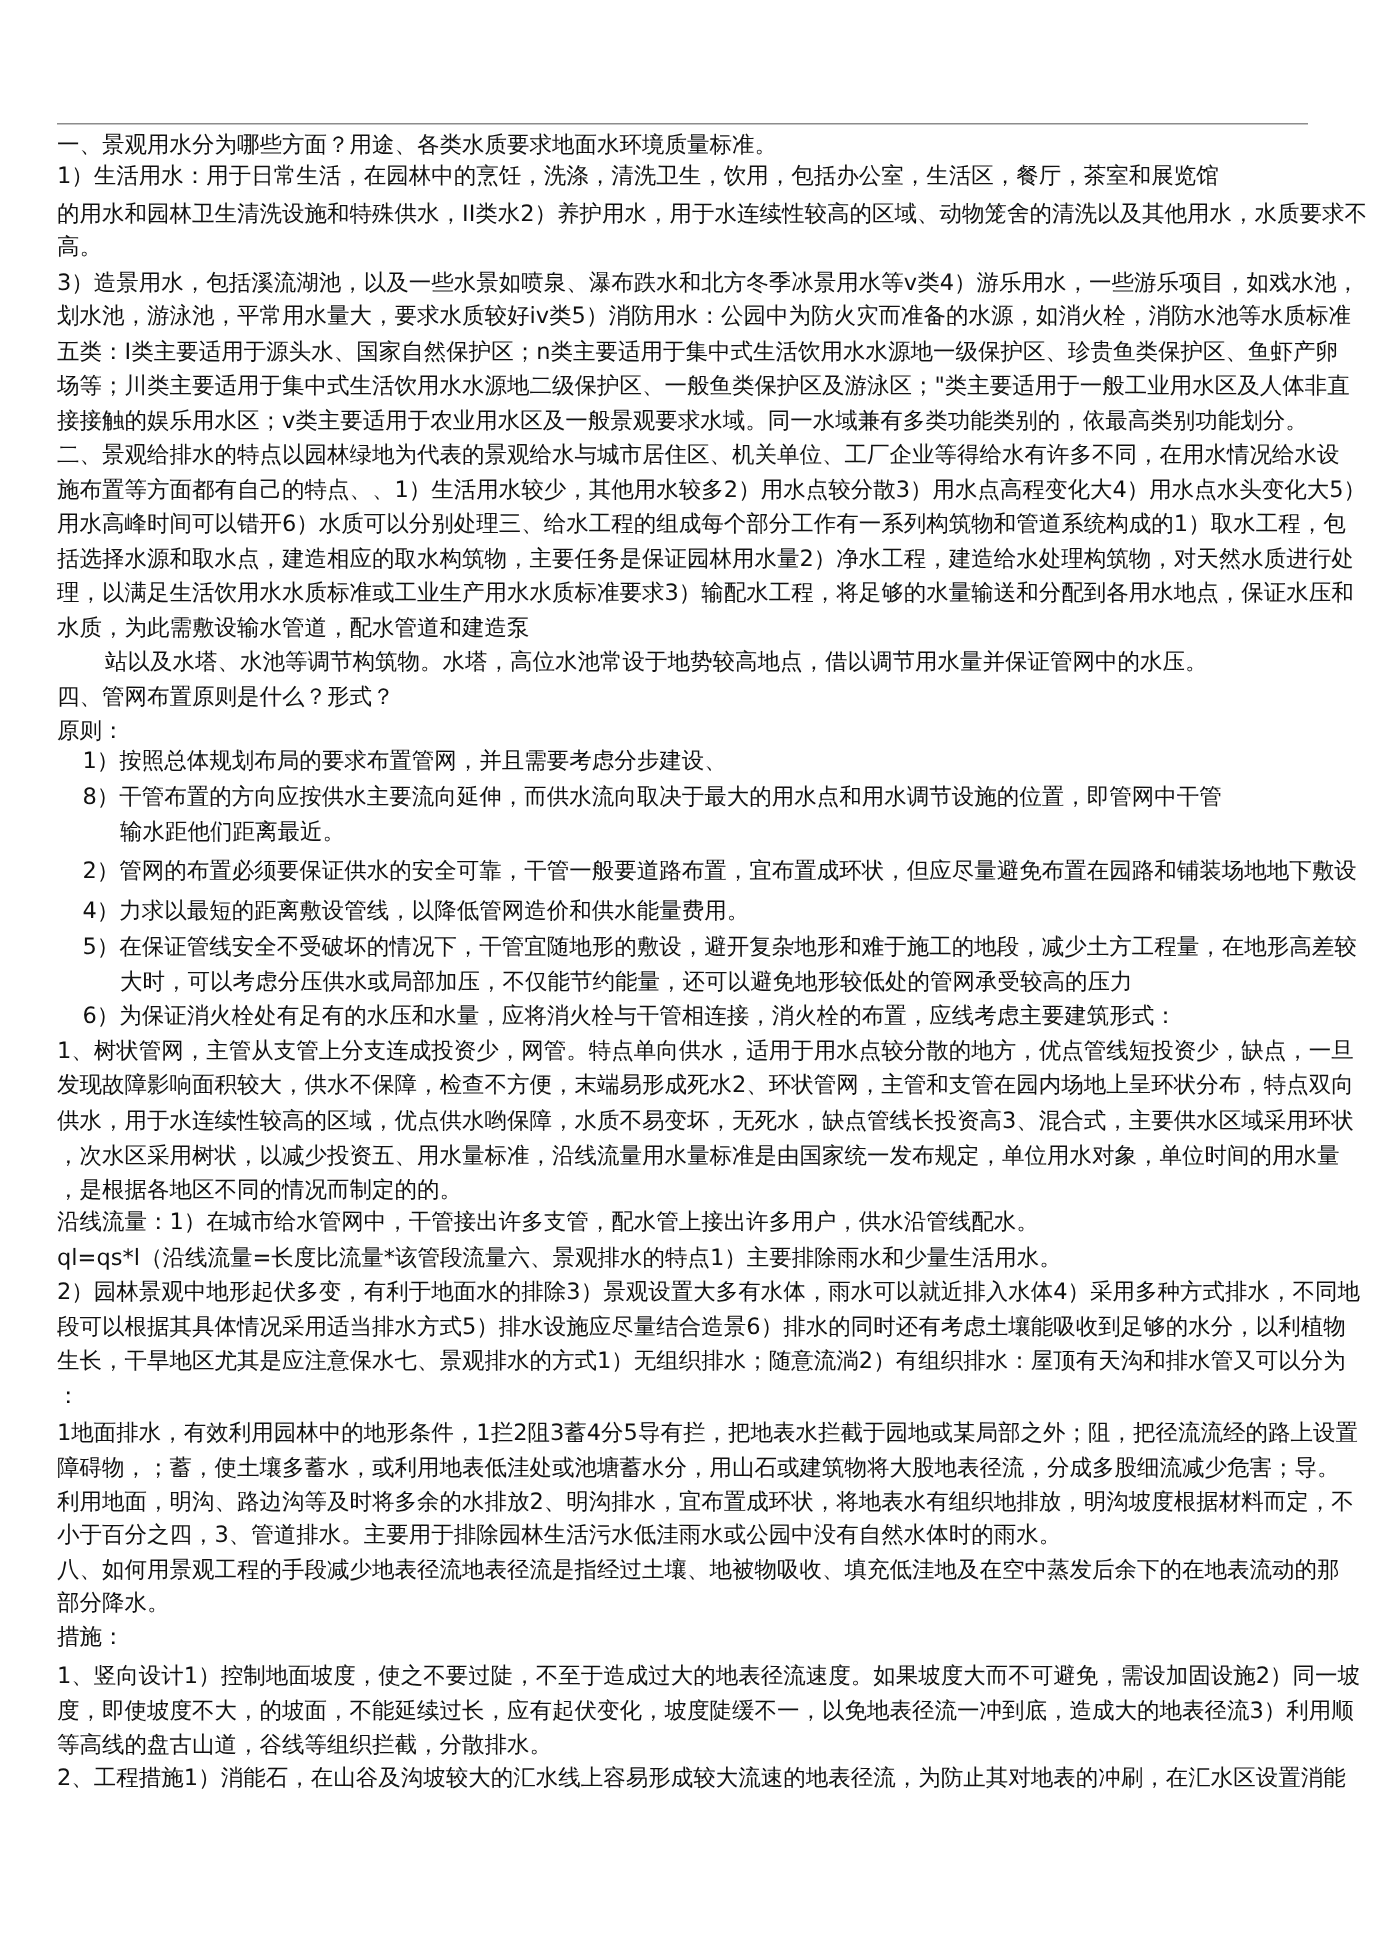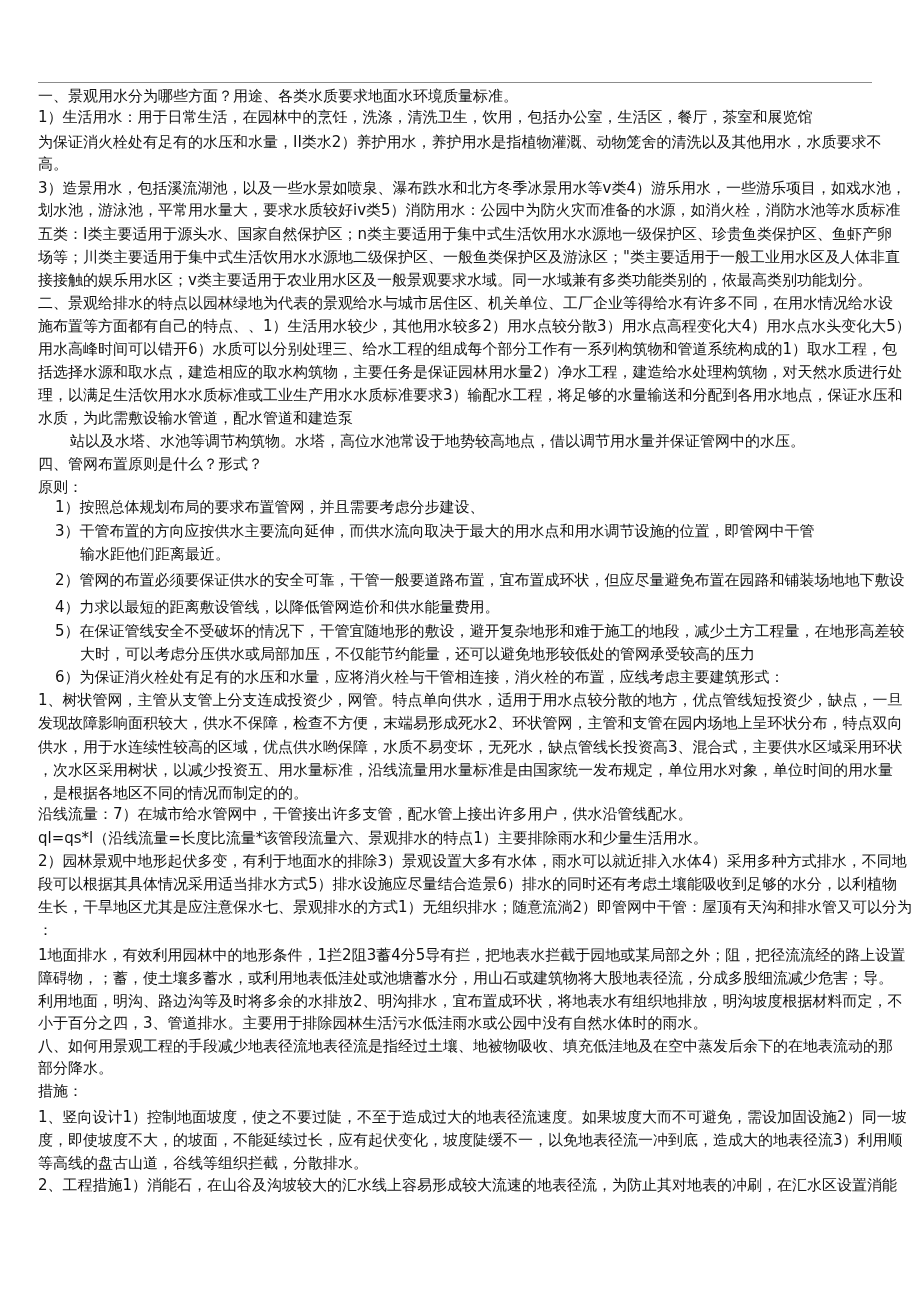--- a/index.html
+++ b/index.html
@@ -14,54 +14,54 @@
   .ind3 { left: 70px; }
 </style>
 </head>
 <body>
 
 <div>
   <div class="rule"></div>
 
   <div class="ln" style="top:87px">一、景观用水分为哪些方面？用途、各类水质要求地面水环境质量标准。</div>
   <div class="ln" style="top:108px">1）生活用水：用于日常生活，在园林中的烹饪，洗涤，清洗卫生，饮用，包括办公室，生活区，餐厅，茶室和展览馆</div>
-  <div class="ln" style="top:133px">为保证消火栓处有足有的水压和水量，II类水2）养护用水，养护用水是指植物灌溉、动物笼舍的清洗以及其他用水，水质要求不</div>
+  <div class="ln" style="top:133px">的用水和园林卫生清洗设施和特殊供水，II类水2）养护用水，用于水连续性较高的区域、动物笼舍的清洗以及其他用水，水质要求不</div>
   <div class="ln" style="top:155px">高。</div>
   <div class="ln" style="top:179px">3）造景用水，包括溪流湖池，以及一些水景如喷泉、瀑布跌水和北方冬季冰景用水等v类4）游乐用水，一些游乐项目，如戏水池，</div>
   <div class="ln" style="top:201px">划水池，游泳池，平常用水量大，要求水质较好iv类5）消防用水：公园中为防火灾而准备的水源，如消火栓，消防水池等水质标准</div>
   <div class="ln" style="top:225px">五类：I类主要适用于源头水、国家自然保护区；n类主要适用于集中式生活饮用水水源地一级保护区、珍贵鱼类保护区、鱼虾产卵</div>
   <div class="ln" style="top:248px">场等；川类主要适用于集中式生活饮用水水源地二级保护区、一般鱼类保护区及游泳区；"类主要适用于一般工业用水区及人体非直</div>
   <div class="ln" style="top:271px">接接触的娱乐用水区；v类主要适用于农业用水区及一般景观要求水域。同一水域兼有多类功能类别的，依最高类别功能划分。</div>
   <div class="ln" style="top:294px">二、景观给排水的特点以园林绿地为代表的景观给水与城市居住区、机关单位、工厂企业等得给水有许多不同，在用水情况给水设</div>
   <div class="ln" style="top:317px">施布置等方面都有自己的特点、、1）生活用水较少，其他用水较多2）用水点较分散3）用水点高程变化大4）用水点水头变化大5）</div>
   <div class="ln" style="top:340px">用水高峰时间可以错开6）水质可以分别处理三、给水工程的组成每个部分工作有一系列构筑物和管道系统构成的1）取水工程，包</div>
   <div class="ln" style="top:363px">括选择水源和取水点，建造相应的取水构筑物，主要任务是保证园林用水量2）净水工程，建造给水处理构筑物，对天然水质进行处</div>
   <div class="ln" style="top:386px">理，以满足生活饮用水水质标准或工业生产用水水质标准要求3）输配水工程，将足够的水量输送和分配到各用水地点，保证水压和</div>
   <div class="ln" style="top:409px">水质，为此需敷设输水管道，配水管道和建造泵</div>
   <div class="ln ind3" style="top:432px">站以及水塔、水池等调节构筑物。水塔，高位水池常设于地势较高地点，借以调节用水量并保证管网中的水压。</div>
   <div class="ln" style="top:455px">四、管网布置原则是什么？形式？</div>
   <div class="ln" style="top:478px">原则：</div>
   <div class="ln ind1" style="top:498px">1）按照总体规划布局的要求布置管网，并且需要考虑分步建设、</div>
-  <div class="ln ind1" style="top:522px">3）干管布置的方向应按供水主要流向延伸，而供水流向取决于最大的用水点和用水调节设施的位置，即管网中干管</div>
+  <div class="ln ind1" style="top:522px">8）干管布置的方向应按供水主要流向延伸，而供水流向取决于最大的用水点和用水调节设施的位置，即管网中干管</div>
   <div class="ln ind2" style="top:545px">输水距他们距离最近。</div>
   <div class="ln ind1" style="top:571px">2）管网的布置必须要保证供水的安全可靠，干管一般要道路布置，宜布置成环状，但应尽量避免布置在园路和铺装场地地下敷设</div>
   <div class="ln ind1" style="top:598px">4）力求以最短的距离敷设管线，以降低管网造价和供水能量费用。</div>
   <div class="ln ind1" style="top:622px">5）在保证管线安全不受破坏的情况下，干管宜随地形的敷设，避开复杂地形和难于施工的地段，减少土方工程量，在地形高差较</div>
   <div class="ln ind2" style="top:645px">大时，可以考虑分压供水或局部加压，不仅能节约能量，还可以避免地形较低处的管网承受较高的压力</div>
   <div class="ln ind1" style="top:668px">6）为保证消火栓处有足有的水压和水量，应将消火栓与干管相连接，消火栓的布置，应线考虑主要建筑形式：</div>
   <div class="ln" style="top:691px">1、树状管网，主管从支管上分支连成投资少，网管。特点单向供水，适用于用水点较分散的地方，优点管线短投资少，缺点，一旦</div>
   <div class="ln" style="top:714px">发现故障影响面积较大，供水不保障，检查不方便，末端易形成死水2、环状管网，主管和支管在园内场地上呈环状分布，特点双向</div>
   <div class="ln" style="top:738px">供水，用于水连续性较高的区域，优点供水哟保障，水质不易变坏，无死水，缺点管线长投资高3、混合式，主要供水区域采用环状</div>
   <div class="ln" style="top:761px">，次水区采用树状，以减少投资五、用水量标准，沿线流量用水量标准是由国家统一发布规定，单位用水对象，单位时间的用水量</div>
   <div class="ln" style="top:784px">，是根据各地区不同的情况而制定的的。</div>
-  <div class="ln" style="top:805px">沿线流量：7）在城市给水管网中，干管接出许多支管，配水管上接出许多用户，供水沿管线配水。</div>
+  <div class="ln" style="top:805px">沿线流量：1）在城市给水管网中，干管接出许多支管，配水管上接出许多用户，供水沿管线配水。</div>
   <div class="ln" style="top:829px">ql=qs*l（沿线流量=长度比流量*该管段流量六、景观排水的特点1）主要排除雨水和少量生活用水。</div>
   <div class="ln" style="top:852px">2）园林景观中地形起伏多变，有利于地面水的排除3）景观设置大多有水体，雨水可以就近排入水体4）采用多种方式排水，不同地</div>
   <div class="ln" style="top:875px">段可以根据其具体情况采用适当排水方式5）排水设施应尽量结合造景6）排水的同时还有考虑土壤能吸收到足够的水分，以利植物</div>
-  <div class="ln" style="top:898px">生长，干旱地区尤其是应注意保水七、景观排水的方式1）无组织排水；随意流淌2）即管网中干管：屋顶有天沟和排水管又可以分为</div>
+  <div class="ln" style="top:898px">生长，干旱地区尤其是应注意保水七、景观排水的方式1）无组织排水；随意流淌2）有组织排水：屋顶有天沟和排水管又可以分为</div>
   <div class="ln" style="top:921px">：</div>
   <div class="ln" style="top:946px">1地面排水，有效利用园林中的地形条件，1拦2阻3蓄4分5导有拦，把地表水拦截于园地或某局部之外；阻，把径流流经的路上设置</div>
   <div class="ln" style="top:969px">障碍物，；蓄，使土壤多蓄水，或利用地表低洼处或池塘蓄水分，用山石或建筑物将大股地表径流，分成多股细流减少危害；导。</div>
   <div class="ln" style="top:992px">利用地面，明沟、路边沟等及时将多余的水排放2、明沟排水，宜布置成环状，将地表水有组织地排放，明沟坡度根据材料而定，不</div>
   <div class="ln" style="top:1014px">小于百分之四，3、管道排水。主要用于排除园林生活污水低洼雨水或公园中没有自然水体时的雨水。</div>
   <div class="ln" style="top:1037px">八、如何用景观工程的手段减少地表径流地表径流是指经过土壤、地被物吸收、填充低洼地及在空中蒸发后余下的在地表流动的那</div>
   <div class="ln" style="top:1059px">部分降水。</div>
   <div class="ln" style="top:1082px">措施：</div>
   <div class="ln" style="top:1108px">1、竖向设计1）控制地面坡度，使之不要过陡，不至于造成过大的地表径流速度。如果坡度大而不可避免，需设加固设施2）同一坡</div>
   <div class="ln" style="top:1131px">度，即使坡度不大，的坡面，不能延续过长，应有起伏变化，坡度陡缓不一，以免地表径流一冲到底，造成大的地表径流3）利用顺</div>

